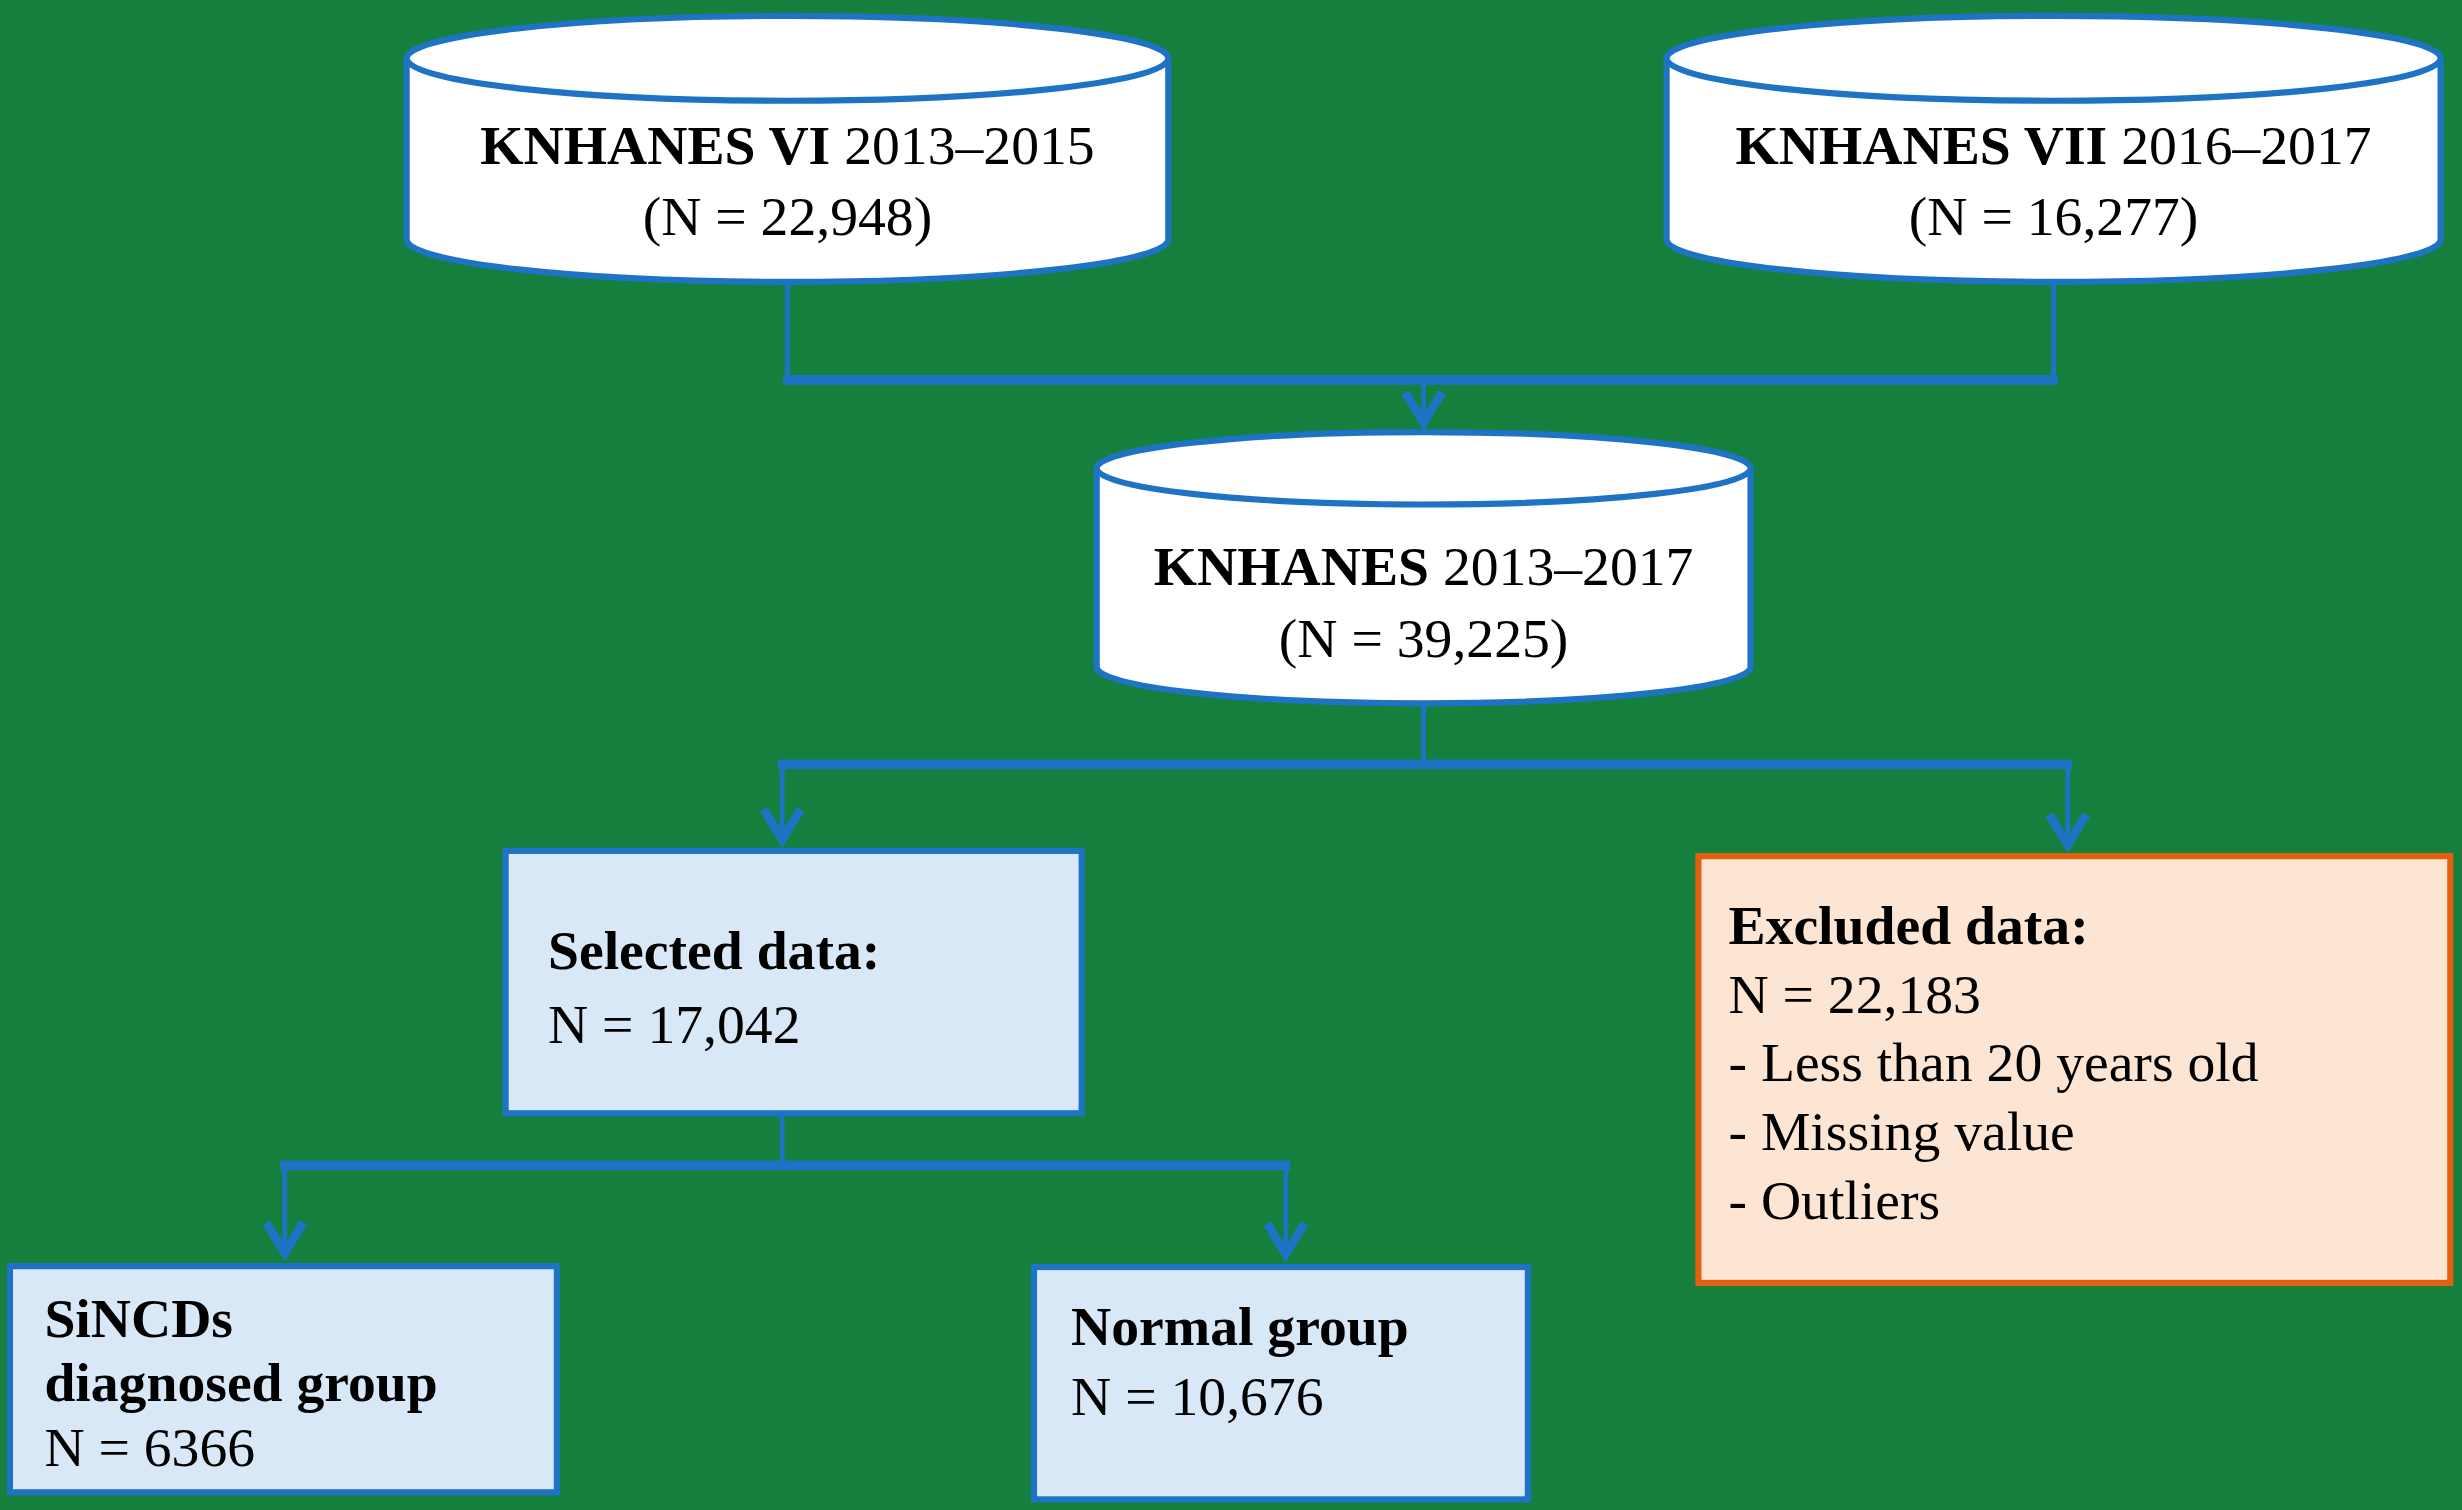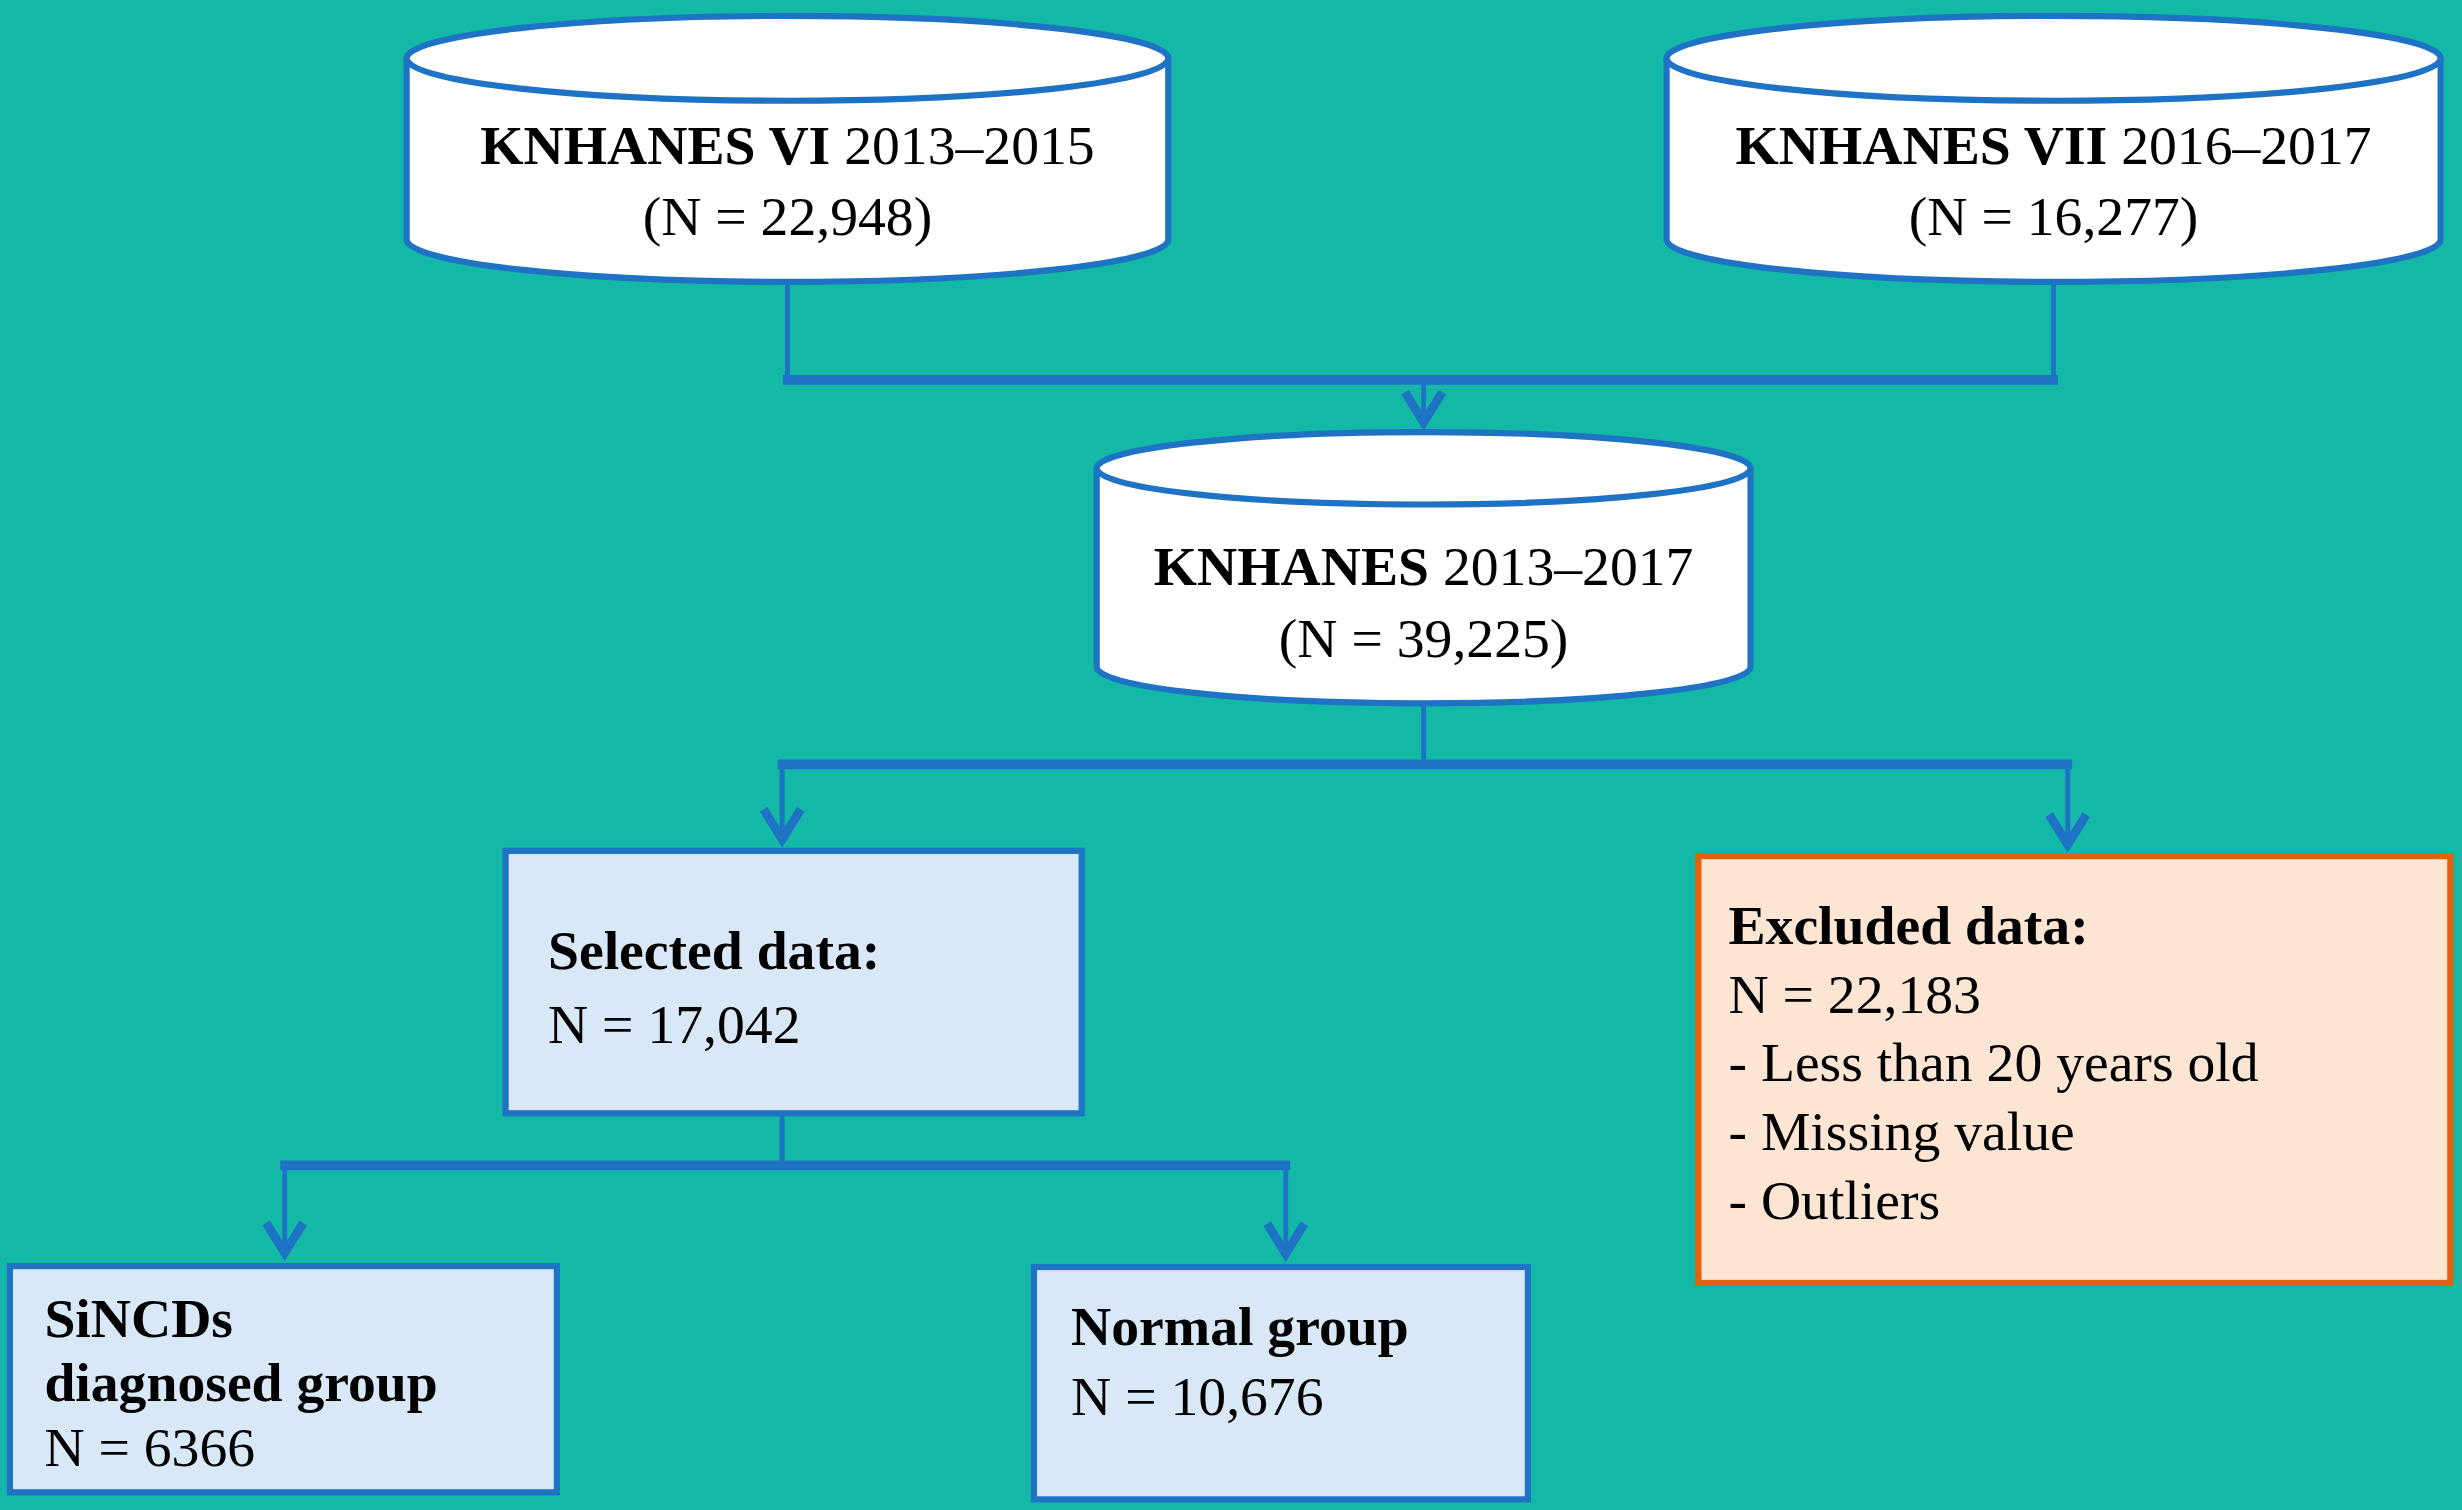--- a/index.html
+++ b/index.html
@@ -4,21 +4,21 @@
 <style>
   html, body {
     margin: 0;
     padding: 0;
     background: #ffffff;
   }
   .stage {
     position: relative;
     width: 2462px;
     height: 1510px;
-    background: #14b8a6;
+    background: #15803d;
     font-family: "Liberation Serif", "DejaVu Serif", serif;
     text-align: center;
   }
   svg { display: block; }
   text {
     font-family: "Liberation Serif", "DejaVu Serif", serif;
     font-size: 63px;
     fill: #000000;
   }
   .b { font-weight: bold; }

